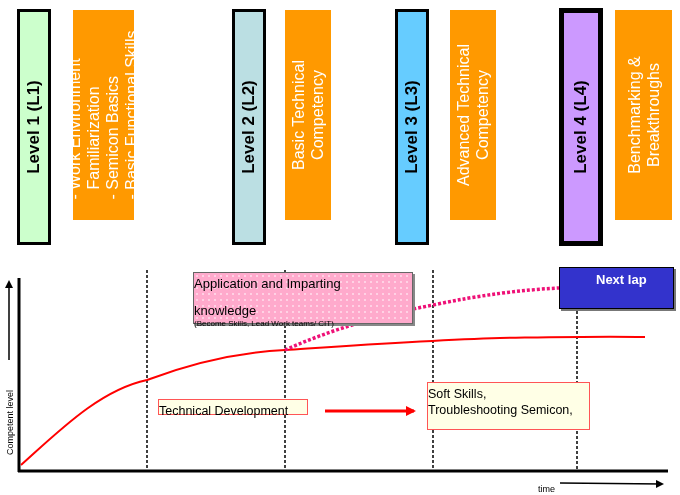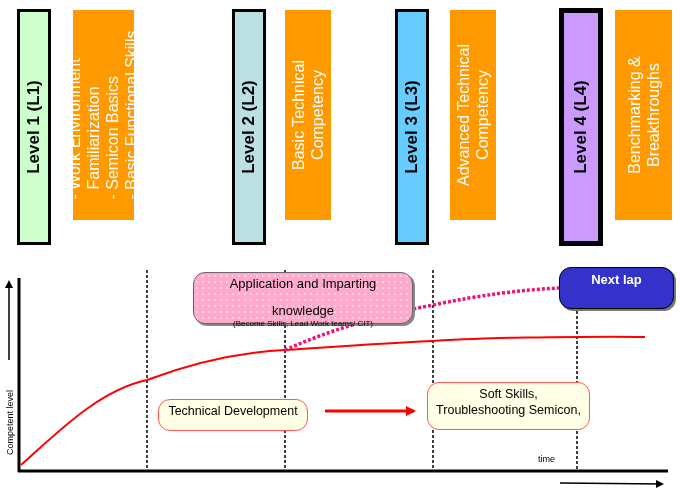--- a/index.html
+++ b/index.html
@@ -14,45 +14,45 @@
 
     .desc-box { position: absolute; top: 10px; height: 210px; background: #ff9900;
                 display: flex; align-items: center; justify-content: center; }
     .desc-text { transform: rotate(-90deg); white-space: nowrap; color: #ffffff;
                  font-size: 16px; line-height: 19px; }
     .desc-text.center { text-align: center; }
     .desc-text.left { text-align: left; }
 
     svg.chart { position: absolute; left: 0; top: 0; }
 
-    .callout { position: absolute; box-sizing: border-box; text-align: center; border-radius: 12px; }
+    .callout { position: absolute; box-sizing: border-box; text-align: left; }
     #apply-box { left: 193px; top: 272px; width: 220px; height: 52px;
                  background-color: #ffaacc;
                  background-image: radial-gradient(#ffffff 0.6px, transparent 0.8px);
                  background-size: 6px 6px;
                  border: 1px solid #666; box-shadow: 2px 2px 0 #888; }
     #apply-box .t1 { font-size: 13px; line-height: 15px; margin-top: 3px; color: #000; }
     #apply-box .t2 { font-size: 8px; line-height: 12px; color: #000; }
 
     #nextlap-box { left: 559px; top: 267px; width: 115px; height: 42px;
                    background: #3333cc; border: 1px solid #000; box-shadow: 2px 2px 0 #777;
                    color: #fff; font-weight: bold; font-size: 13px; line-height: 17px;
-                   padding-top: 3px; }
+                   padding-top: 3px; padding-left: 36px; }
 
-    #techdev-box { left: 158px; top: 399px; width: 150px; height: 32px;
+    #techdev-box { left: 158px; top: 399px; width: 150px; height: 16px;
                    background: #ffffe6; border: 1px solid #ff5555;
                    font-size: 12.5px; line-height: 22px; color: #000; }
 
     #soft-box { left: 427px; top: 382px; width: 163px; height: 48px;
                 background: #ffffe6; border: 1px solid #ff5555;
                 font-size: 12.5px; line-height: 16px; color: #000; padding-top: 3px; }
 
     .axis-label-y { position: absolute; left: -20px; top: 420px; transform: rotate(-90deg);
                     font-size: 9px; color: #000; white-space: nowrap; width: 60px; text-align: center; }
-    .axis-label-x { position: absolute; left: 532px; top: 454px; font-size: 9px; color: #000; padding-left: 6px; }
+    .axis-label-x { position: absolute; left: 532px; top: 484px; font-size: 9px; color: #000; padding-left: 6px; }
   </style>
 </head>
 <body>
 
 <div class="level-box" style="left:17px; width:34px; background:#ccffcc;">
   <span class="level-label">Level 1 (L1)</span>
 </div>
 <div class="desc-box" style="left:73px; width:61px;">
   <div class="desc-text left">
     <div>- Work Environment</div>

